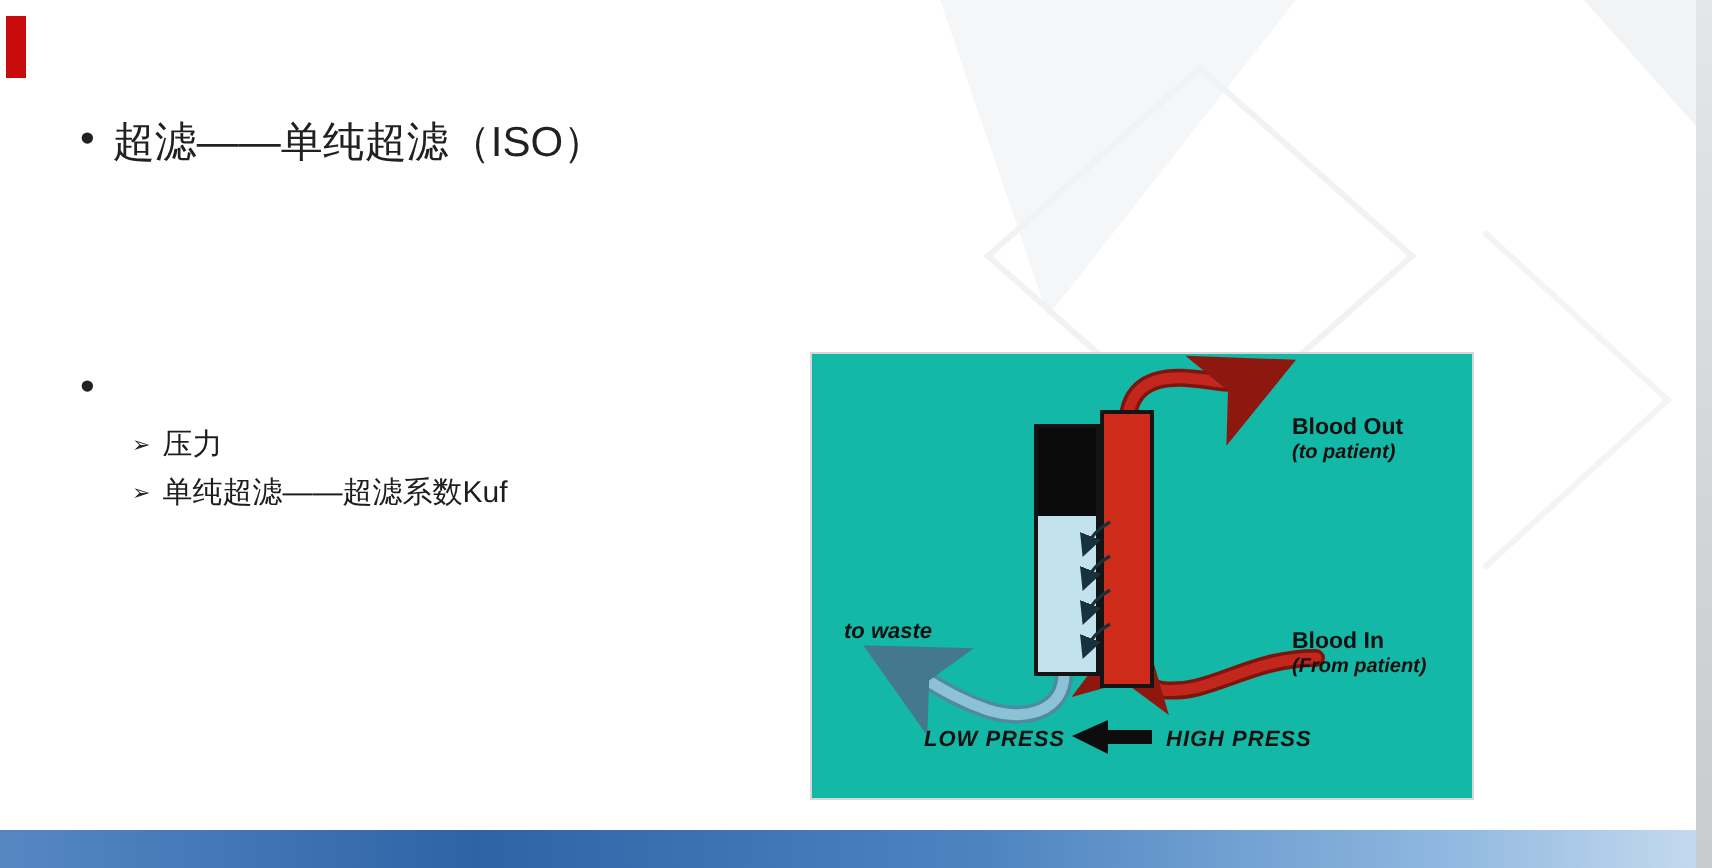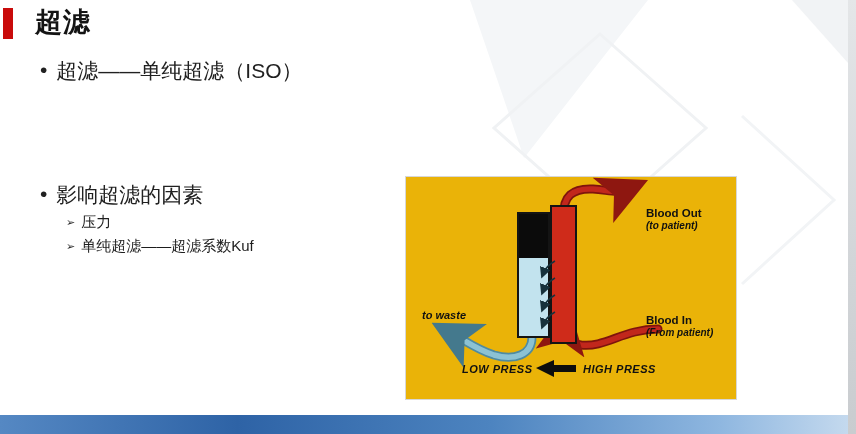--- a/index.html
+++ b/index.html
@@ -19,21 +19,21 @@
   .bullet .marker { font-size:21px; line-height:1.2; }
   .bullet-1 { left:40px; top:57px; }
   .bullet-2 { left:40px; top:181px; }
 
   .sub-bullet { position:absolute; color:#1d1d1d; font-size:15px; display:flex; gap:6px; white-space:nowrap; }
   .sub-bullet .marker { font-size:11px; padding-top:3px; color:#2a2a2a; }
   .sub-1 { left:66px; top:213px; }
   .sub-2 { left:66px; top:237px; }
 
   .diagram-box { position:absolute; left:405px; top:176px; width:332px; height:224px;
-                 background:#eab308; border:1px solid #d7d7d7; }
+                 background:#14b8a6; border:1px solid #d7d7d7; }
   .diagram-box svg { display:block; }
   .dg-label { font-family:"Liberation Sans", sans-serif; fill:#111111; }
 
   .footer-bar { position:absolute; left:0; bottom:0; width:848px; height:19px;
                 background:linear-gradient(90deg,#5588c3 0%, #2e63a6 28%, #4d84c0 58%, #8fb7e0 85%, #c4d9ee 100%); }
 
   .right-strip { position:absolute; right:0; top:0; width:8px; height:434px;
                  background:linear-gradient(180deg,#e4e6e8 0%, #d2d5d8 60%, #c9cccf 100%); }
 </style>
 </head>
@@ -42,30 +42,28 @@
 <div class="slide">
 
   <svg class="bg-deco" width="856" height="434" viewBox="0 0 856 434" aria-hidden="true">
     <polygon points="470,0 648,0 524,158" fill="#f4f6f8"></polygon>
     <polygon points="792,0 856,0 856,72" fill="#f1f3f5"></polygon>
     <path d="M 600 34 L 706 128 L 600 222 L 494 128 Z" fill="none" stroke="#f0f2f4" stroke-width="3"></path>
     <path d="M 742 116 L 834 200 L 742 284" fill="none" stroke="#f2f4f6" stroke-width="3"></path>
   </svg>
 
   <div class="accent-bar"></div>
-  <h1 class="page-title">超滤</h1>
 
   <div class="bullet bullet-1">
     <span class="marker">•</span>
     <span>超滤——单纯超滤（ISO）</span>
   </div>
 
   <div class="bullet bullet-2">
     <span class="marker">•</span>
-    <span>影响超滤的因素</span>
   </div>
 
   <div class="sub-bullet sub-1">
     <span class="marker">➢</span>
     <span>压力</span>
   </div>
 
   <div class="sub-bullet sub-2">
     <span class="marker">➢</span>
     <span>单纯超滤——超滤系数Kuf</span>

